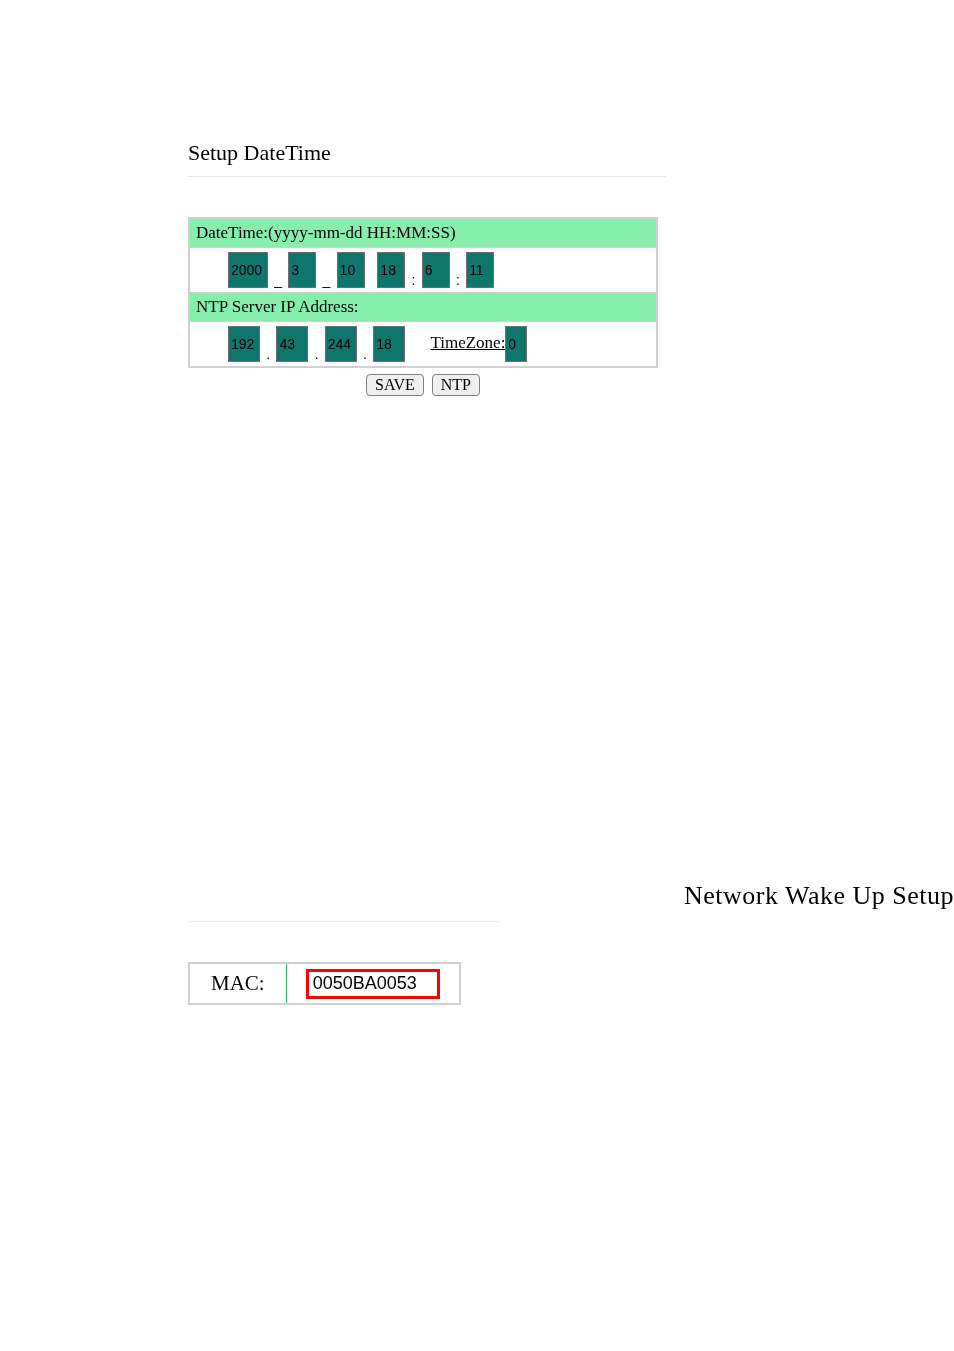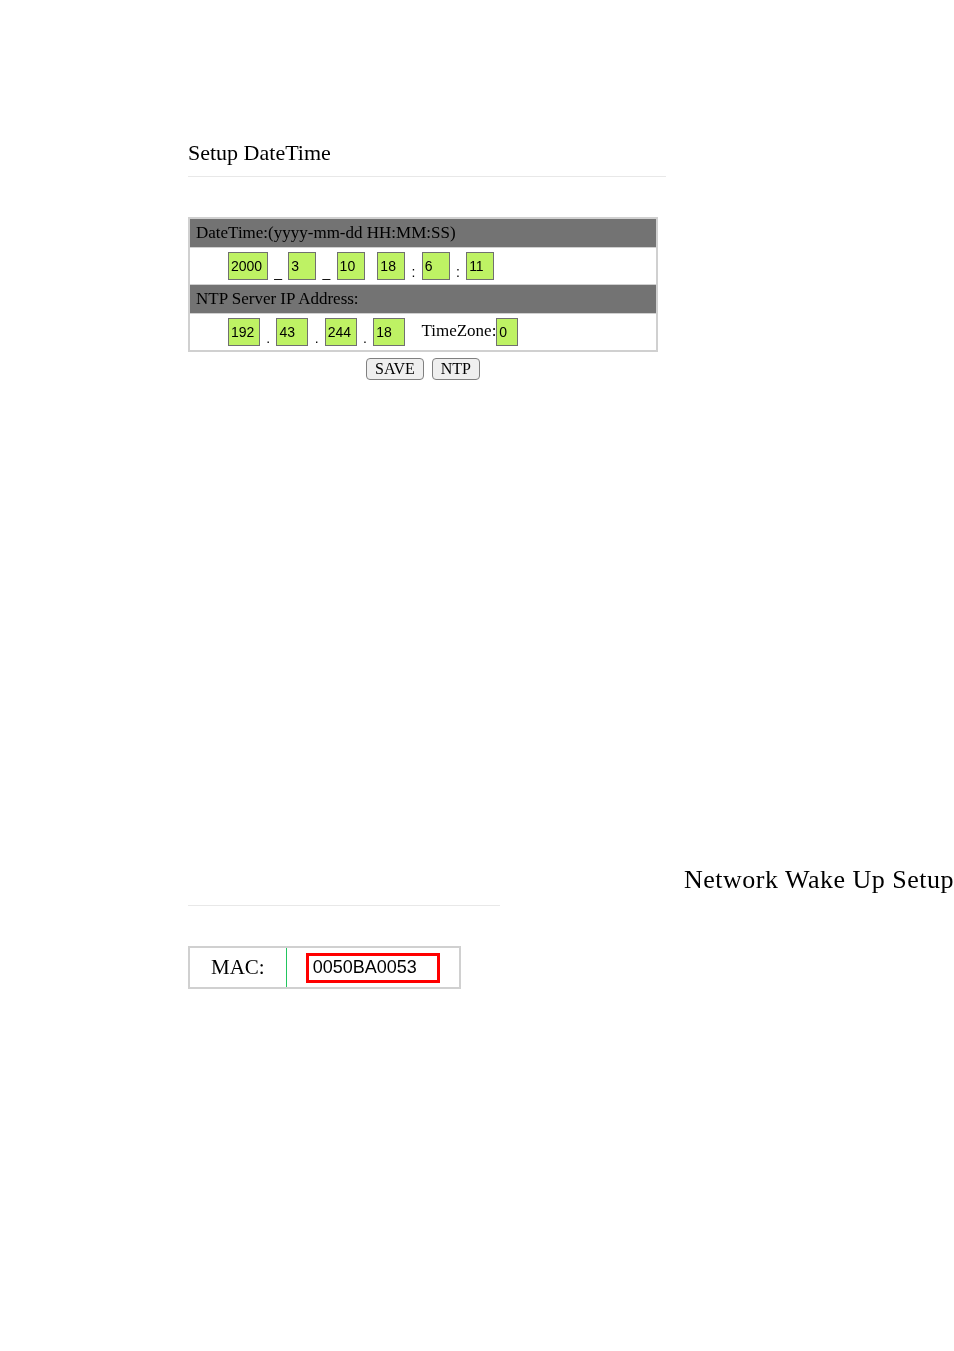--- a/index.html
+++ b/index.html
@@ -39,29 +39,29 @@
     font-family: "Times New Roman", Times, serif;
     color: #000;
     border: 2px solid #d0d0d0;
   }
   table.box td {
     border: 1px solid #d0d0d0;
     padding: 4px 6px;
     vertical-align: middle;
   }
   table.box td.label-row {
-    background: #737373;
+    background: #86efac;
   }
   .inp {
     font-family: Arial, sans-serif;
     font-size: 14px;
     border: 1px solid #707070;
-    background: #bef264;
+    background: #0f766e;
     padding: 1px 2px;
-    height: 28px;
+    height: 36px;
     line-height: 18px;
     vertical-align: middle;
   }
   .w-year { width: 40px; }
   .w-sm  { width: 28px; }
   .w-med { width: 32px; }
   .w-tz  { width: 22px; }
   .sep {
     display: inline-block;
     margin: 0 2px;
@@ -81,21 +81,22 @@
     border-radius: 4px;
     background: #efefef;
     padding: 1px 8px;
     cursor: pointer;
     margin: 0 2px;
     display: inline-block;
   }
   .tzlabel {
     font-family: "Times New Roman", Times, serif;
     font-size: 17px;
-    margin-left: 12px;
+    margin-left: 21px;
+    text-decoration: underline;
   }
 
   
   .section2 {
     margin-top: 485px;
   }
   .section2 .section-title {
     font-size: 26px;
     letter-spacing: 0.5px;
     text-align: right;

